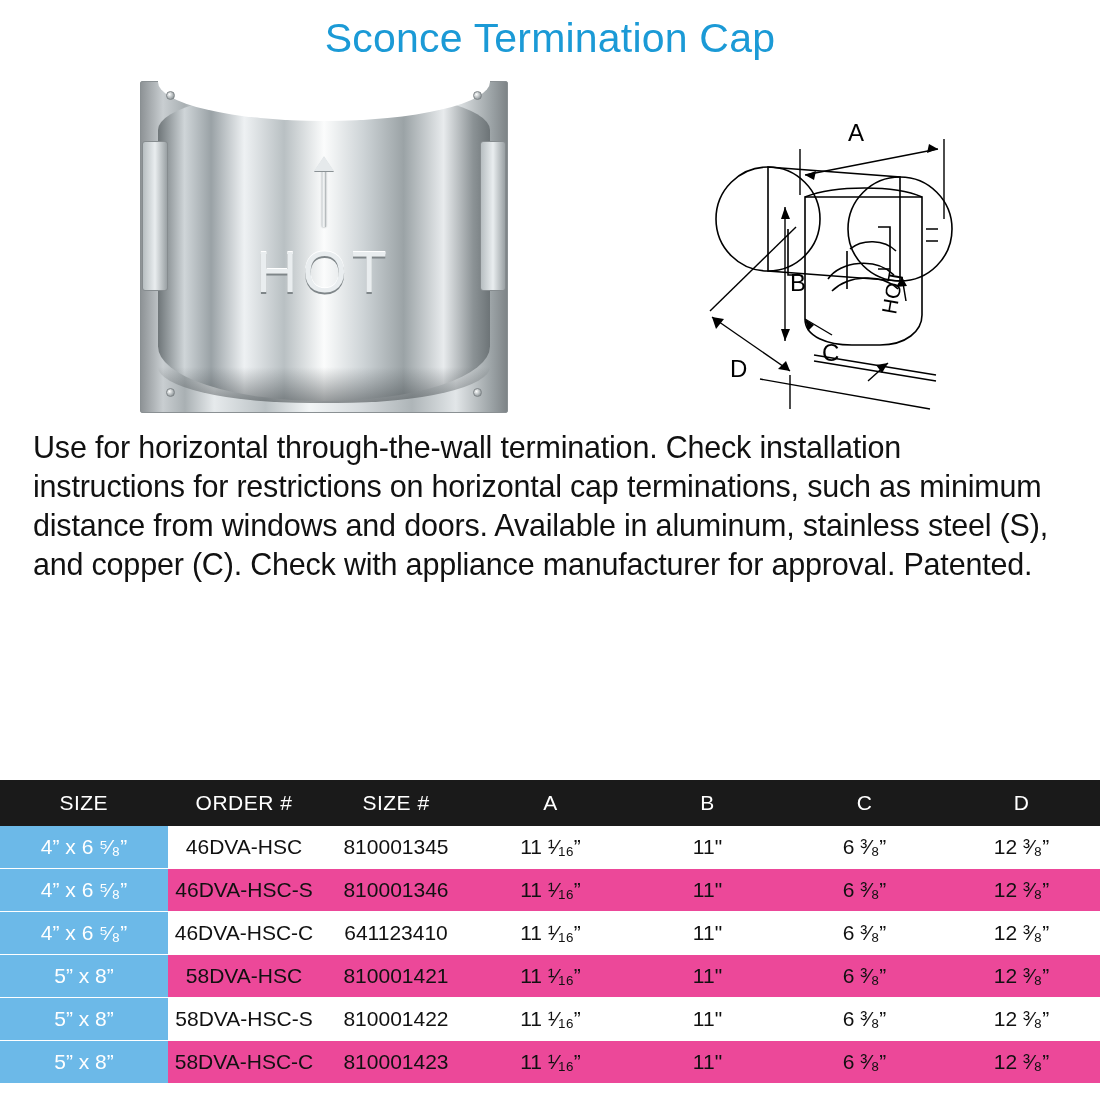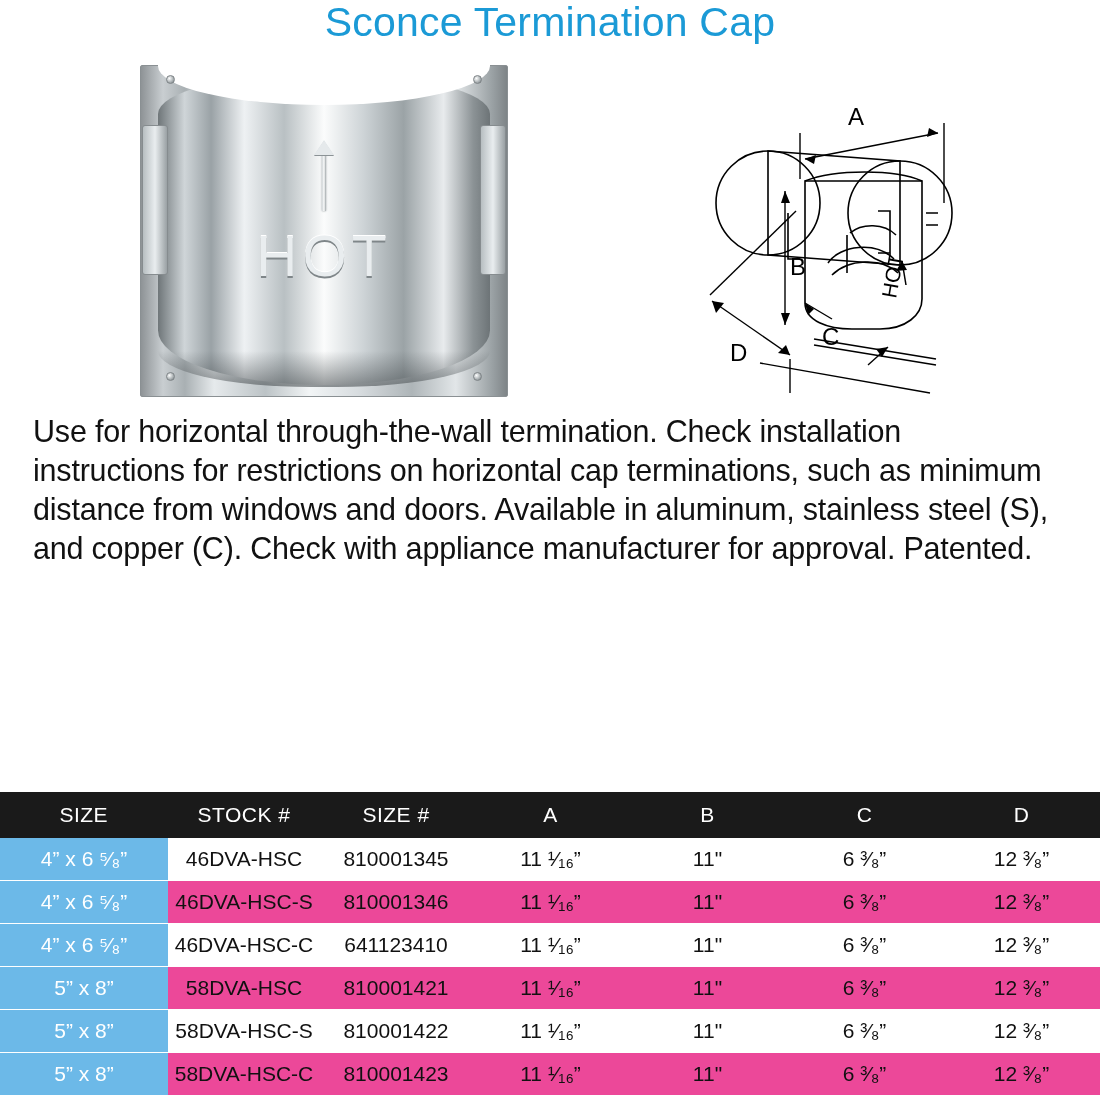--- a/index.html
+++ b/index.html
@@ -16,20 +16,21 @@
     height: 1100px;
     background: #fff;
   }
   
   .title {
     text-align: center;
     color: #1b9ad6;
     font-size: 41px;
     font-weight: normal;
     letter-spacing: 0.2px;
+    padding-top: 16px;
     line-height: 1.1;
   }
   
   .figures {
     position: relative;
     height: 355px;
     margin-top: 8px;
   }
   .photo {
     position: absolute;
@@ -134,21 +135,21 @@
     margin: 4px 50px 0 33px;
     font-size: 30.5px;
     line-height: 1.28;
     color: #111;
     letter-spacing: -0.2px;
   }
   
   table.spec {
     position: absolute;
     left: 0;
-    bottom: 4px;
+    bottom: 16px;
     width: 1100px;
     border-collapse: collapse;
     table-layout: fixed;
     padding-left: 16px;
   }
   table.spec th {
     background: #1a1a1a;
     color: #ffffff;
     font-size: 21px;
     font-weight: normal;
@@ -288,21 +289,21 @@
         <col class="c-order">
         <col class="c-stock">
       <col class="c-dim">
         <col class="c-dim">
         <col class="c-dim">
         <col class="c-dim">
     </colgroup>
     <thead>
       <tr>
         <th>SIZE</th>
-        <th>STOCK #</th>
+        <th>ORDER #</th>
         <th>SIZE #</th>
         <th>A</th>
         <th>B</th>
         <th>C</th>
         <th>D</th>
       </tr>
     </thead>
     <tbody>
       <tr>
         <td>4” x 6 ⁵⁄₈”</td>

